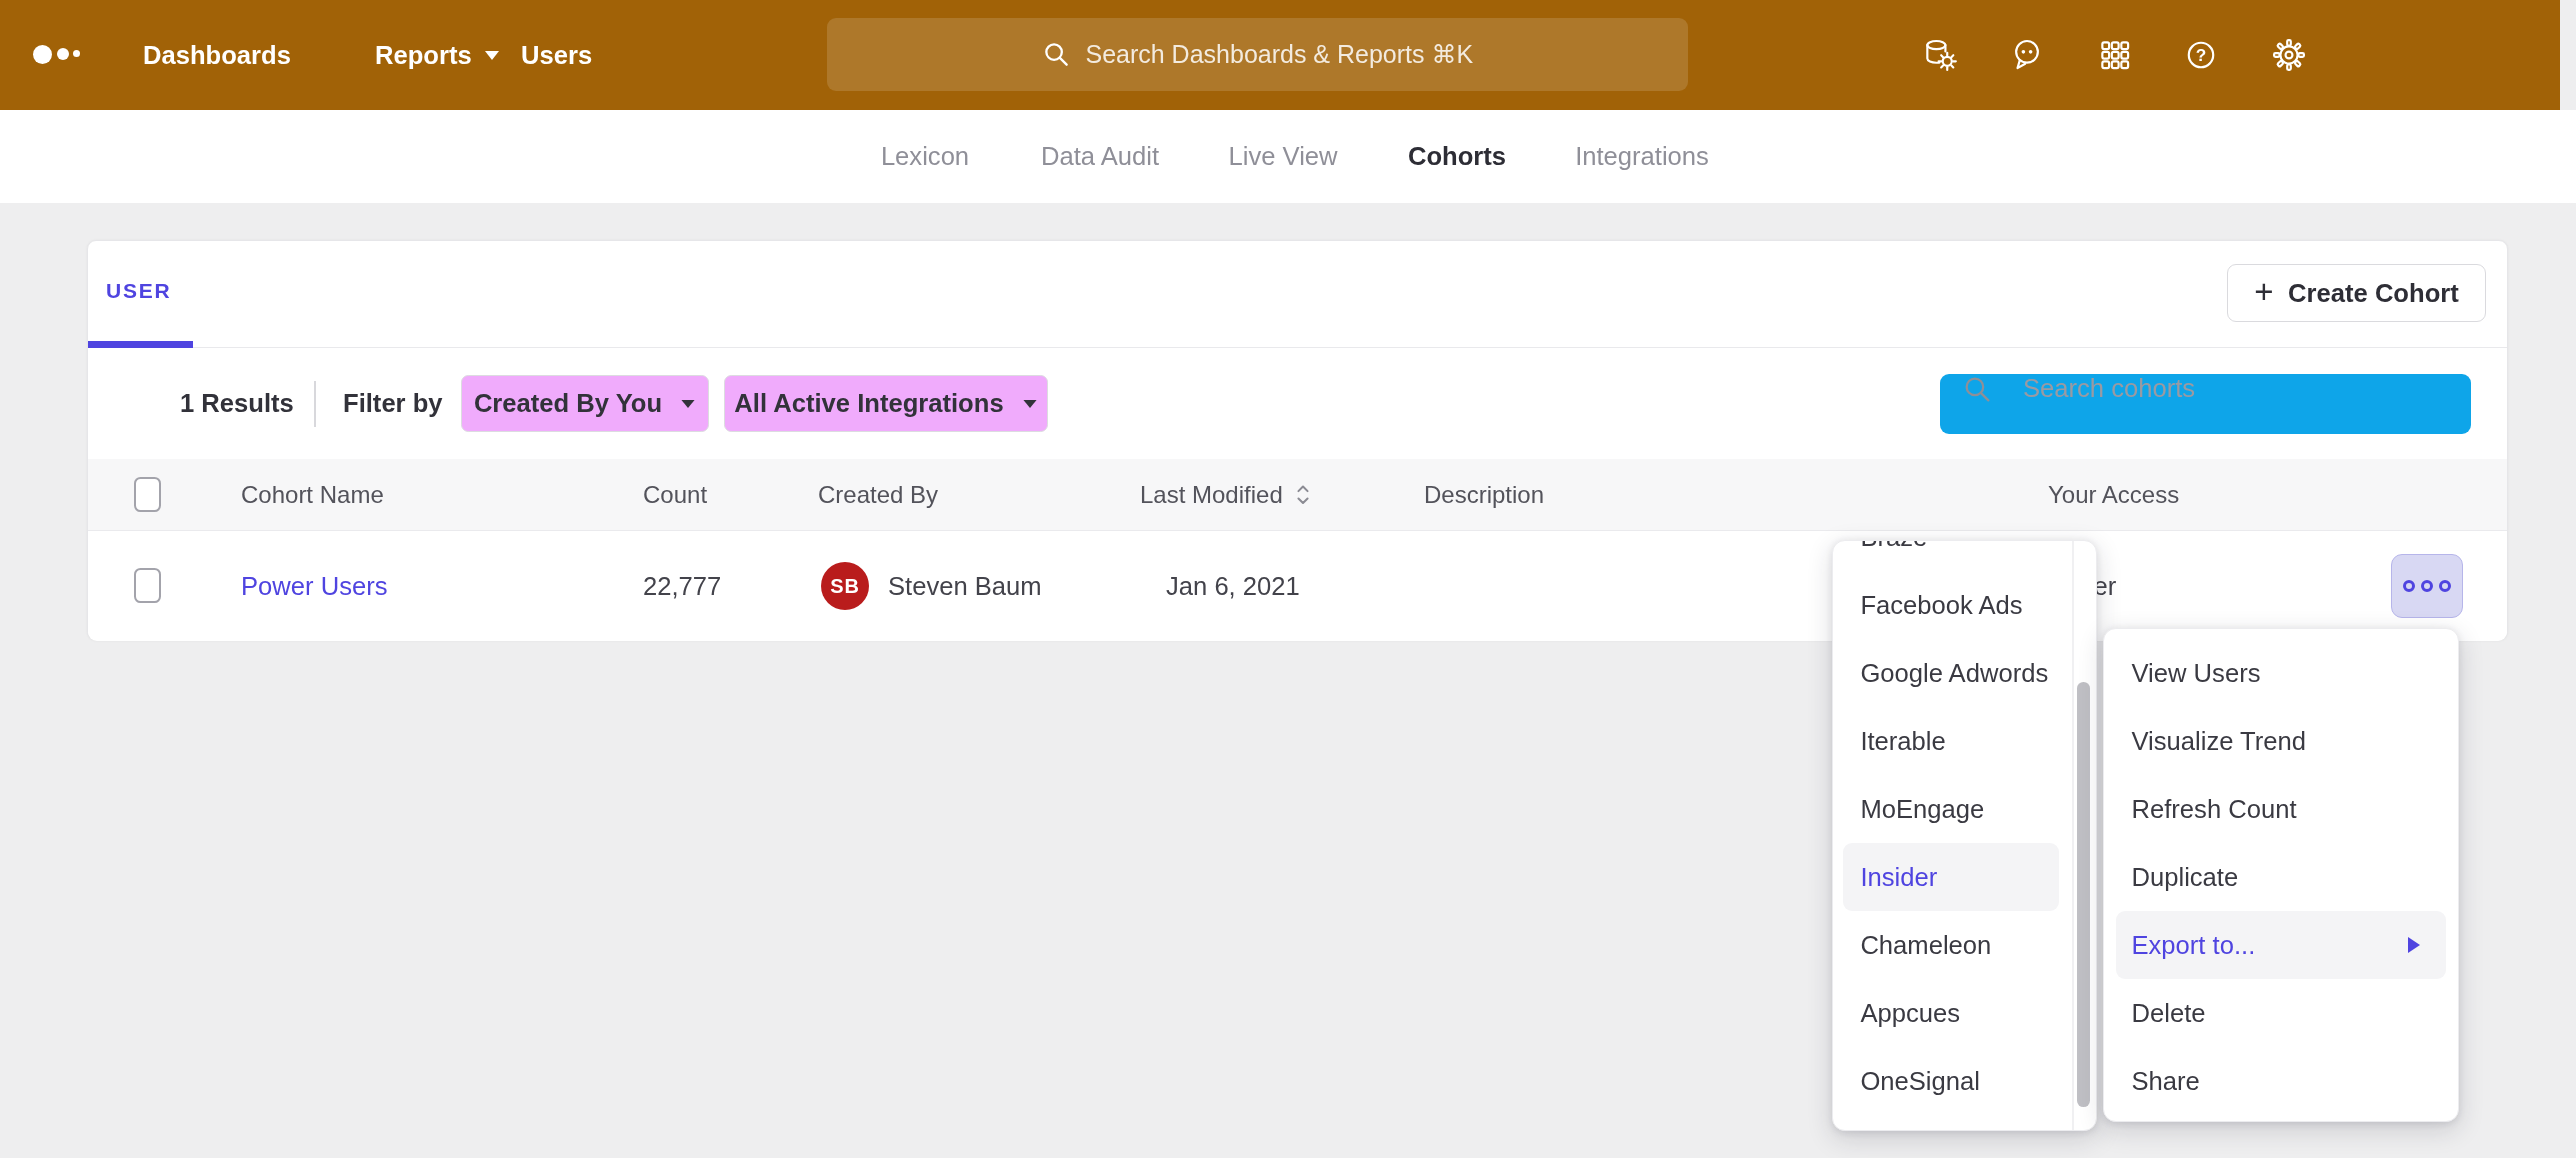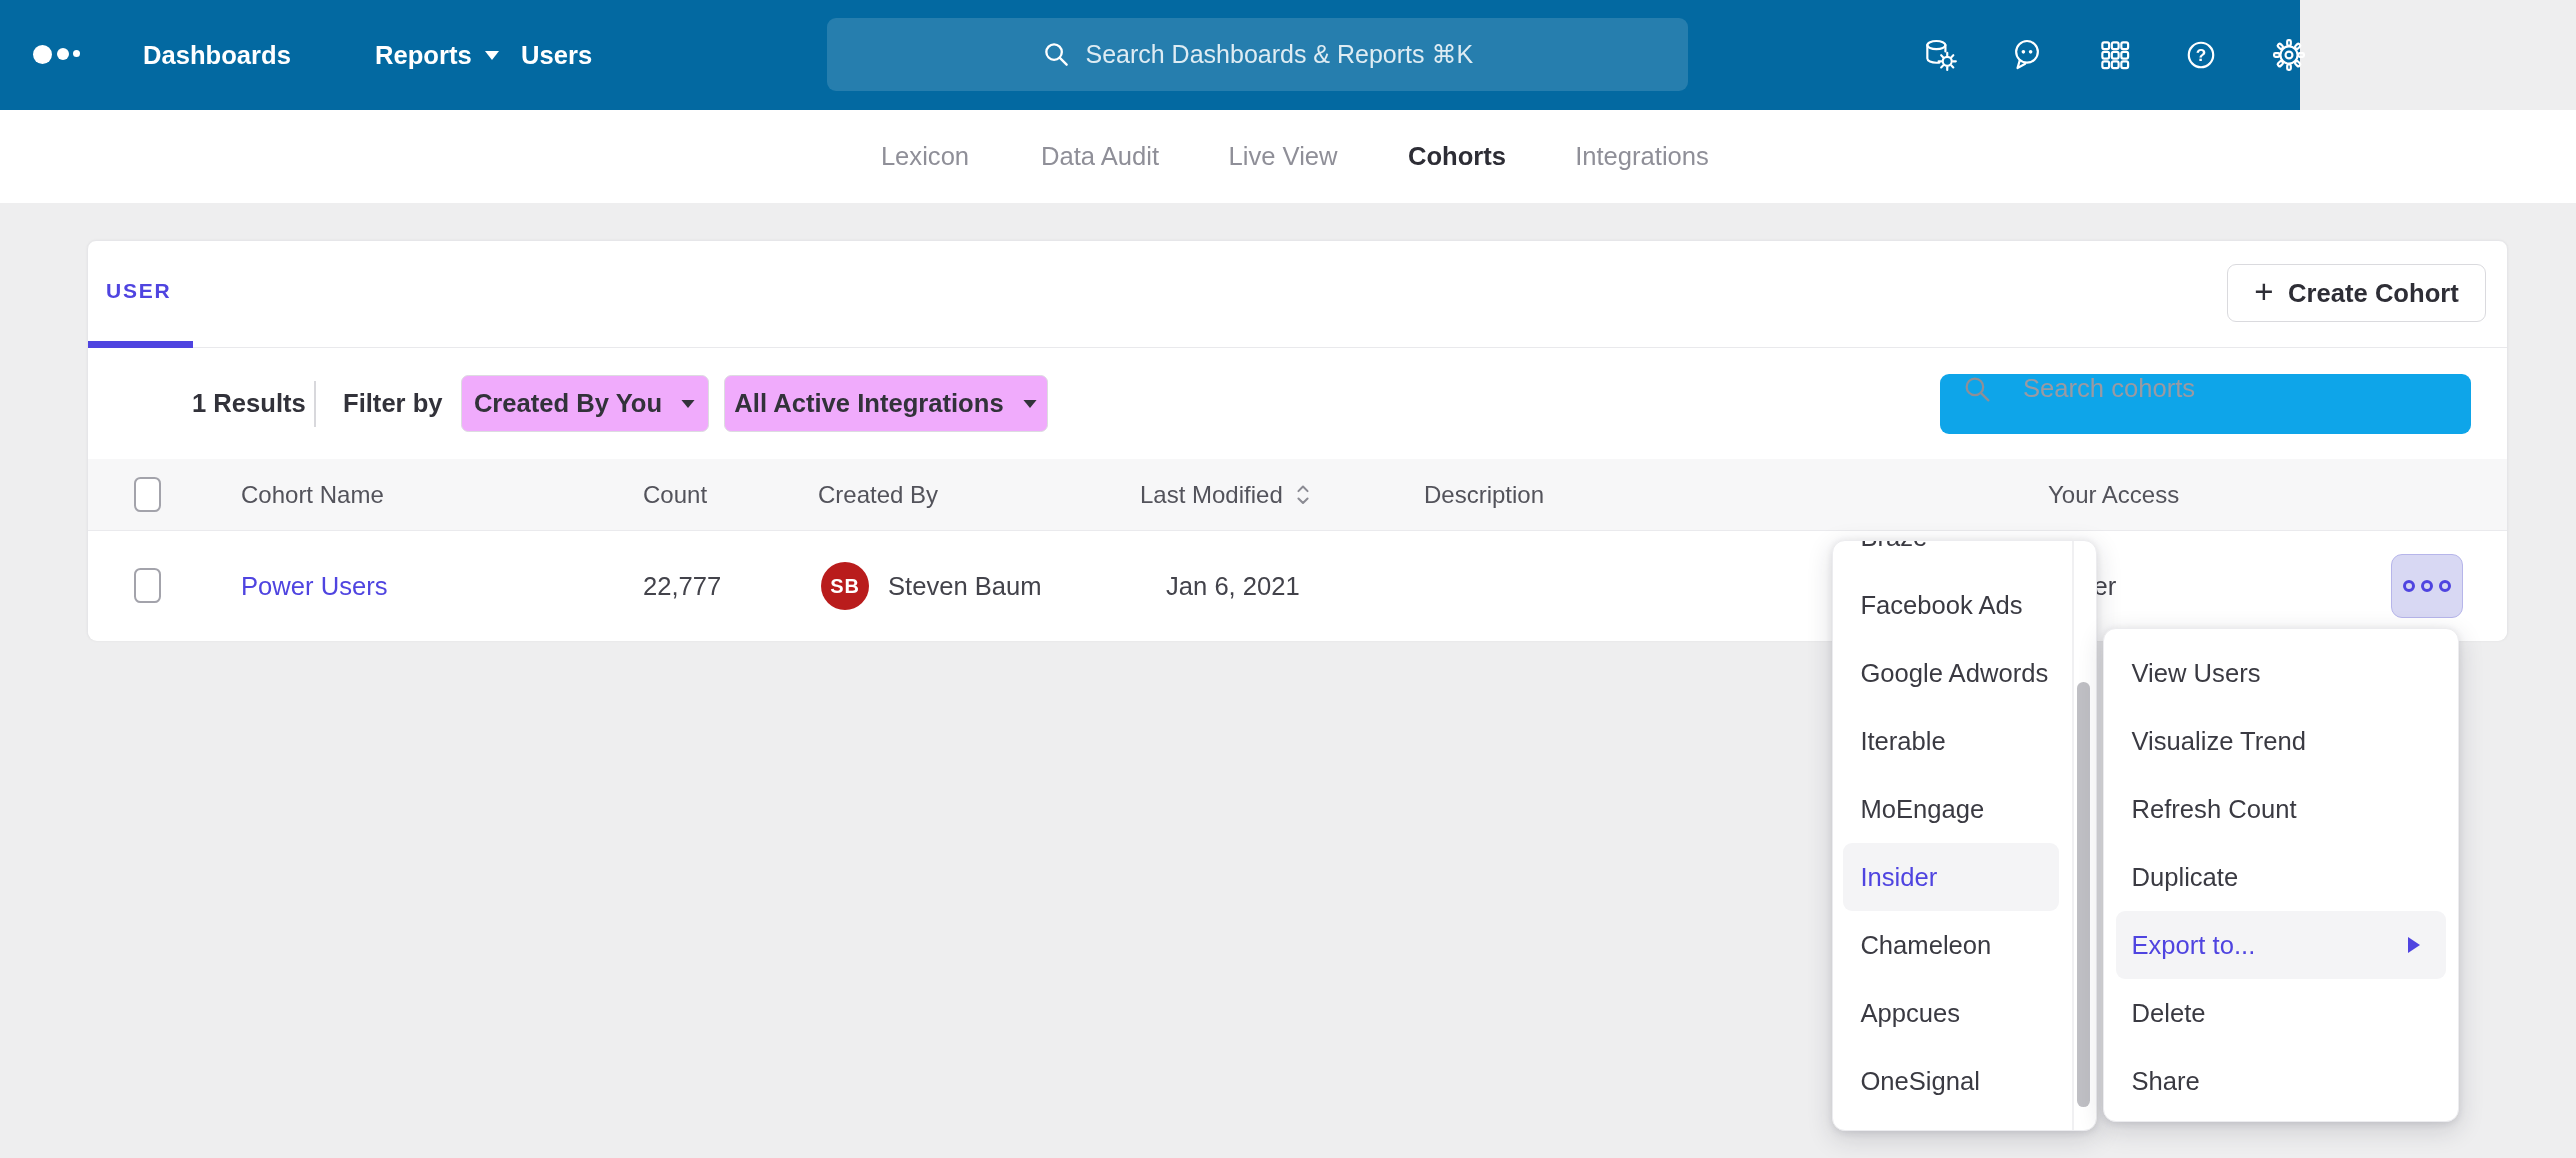--- a/index.html
+++ b/index.html
@@ -1,21 +1,21 @@
 <!DOCTYPE html>
 <html style="font-size:14.6px"><head>
 <meta charset="utf-8">
 <style>
   * { margin:0; padding:0; box-sizing:border-box; }
   html,body { width:2576px; height:1158px; overflow:hidden; }
   body { font-family:"Liberation Sans", sans-serif; background:#eeeeef; position:relative; }
   #app { position:absolute; inset:0; width:2576px; height:1158px; }
 
   
-  .topnav { position:absolute; left:0; top:0; width:2300px; height:110px; background:#0369a1; }
+  .topnav { position:absolute; left:0; top:0; width:2560px; height:110px; background:#a16207; }
   .logo { position:absolute; left:33px; top:0; height:110px; width:64px; }
   .logo i { position:absolute; border-radius:50%; background:#fff; }
   .logo .d1 { width:19px; height:19px; left:0;  top:45px; }
   .logo .d2 { width:12px; height:12px; left:24px; top:48px; }
   .logo .d3 { width:7.3px;  height:7.3px;  left:40px; top:50px; }
   .navlink { position:absolute; top:0; height:110px; display:flex; align-items:center; gap:12.8px;
              color:#fff; font-size:25.6px; font-weight:600; cursor:pointer; }
   .nl-dash { left:143px; } .nl-reports { left:350px;margin-left:25px; } .nl-users { left:521px; }
   .caret { width:0; height:0; border-left:8.2px solid transparent; border-right:8.2px solid transparent;
            border-top:10px solid currentColor; display:inline-block; }
@@ -44,21 +44,21 @@
   .usertab { position:absolute; left:18px; top:0; height:100px; display:flex; align-items:center;
              color:#4f44e0; font-size:21px; font-weight:700; letter-spacing:1.8px; cursor:pointer; }
   .usertab-line { position:absolute; left:0; top:100px; width:105px; height:7.3px; background:#4f44e0; }
   .create-btn { position:absolute; left:2139px; top:23px; width:259px; height:58px; border:1.8px solid #dadade;
                 border-radius:9px; background:#fff; display:flex; align-items:center; justify-content:center;
                 gap:14.6px; cursor:pointer; color:#2e2e36; }
   .create-btn .plus { font-size:33px; font-weight:400; line-height:33px; margin-top:-3.7px; }
   .create-btn .lbl { font-size:25.6px; font-weight:600; }
 
   .filterrow { position:absolute; left:0; top:107px; width:100%; height:111px; }
-  .results { position:absolute; left:104px; top:0; height:111px; display:flex; align-items:center;
+  .results { position:absolute; left:92px; top:0; height:111px; display:flex; align-items:center;
              font-size:25.6px; font-weight:600; color:#32323a;text-align:center; }
   .vdivider { position:absolute; left:226px; top:33px; width:1.8px; height:46px; background:#d8d8dc; }
   .filterby { position:absolute; left:255px; top:0; height:111px; display:flex; align-items:center;
               font-size:25.6px; font-weight:600; color:#32323a; }
   .drop-btn { position:absolute; top:27px; height:57px; border:1.8px solid #dcdce0; border-radius:7.3px; background:#f0abfc;
               display:flex; align-items:center; justify-content:center; gap:18px; font-size:25.6px; font-weight:600;
               color:#32323a; cursor:pointer; }
   .db1 { left:373px; width:248px; } .db2 { left:636px; width:324px; }
   .drop-btn .caret { border-top-color:#32323a; transform:scale(0.82); }
   .cohort-search { position:absolute; left:1852px; top:25.6px; width:531px; height:60px; background:#0ea5e9;

